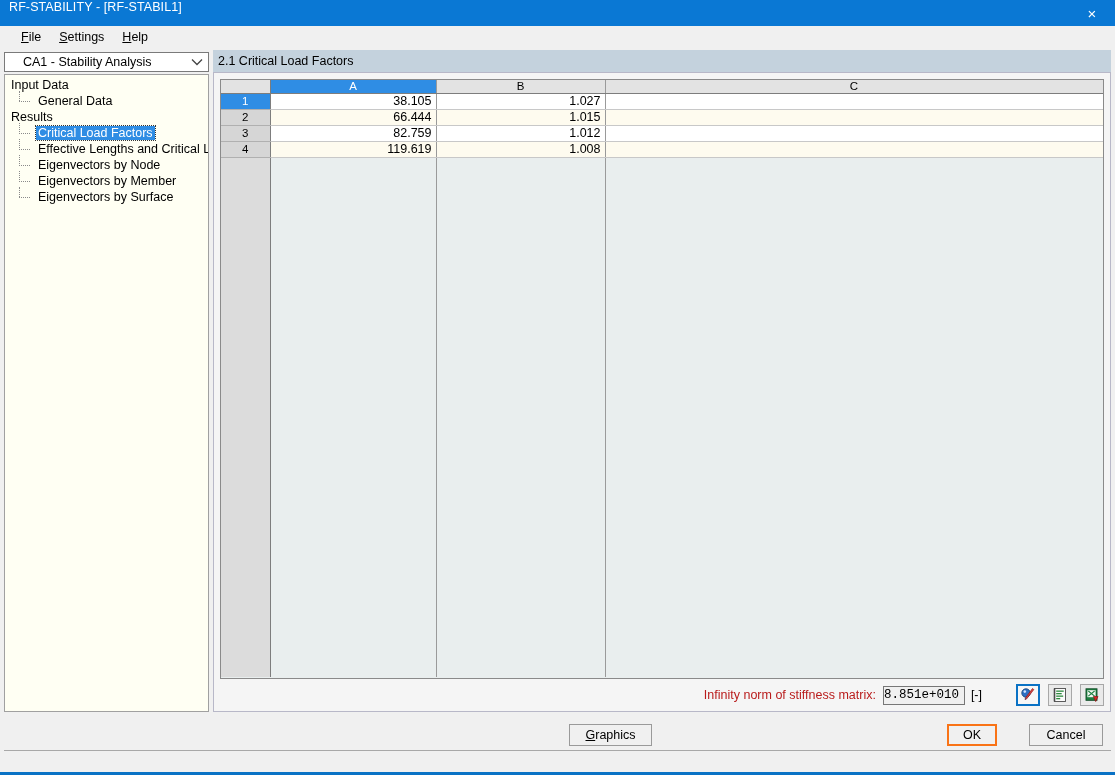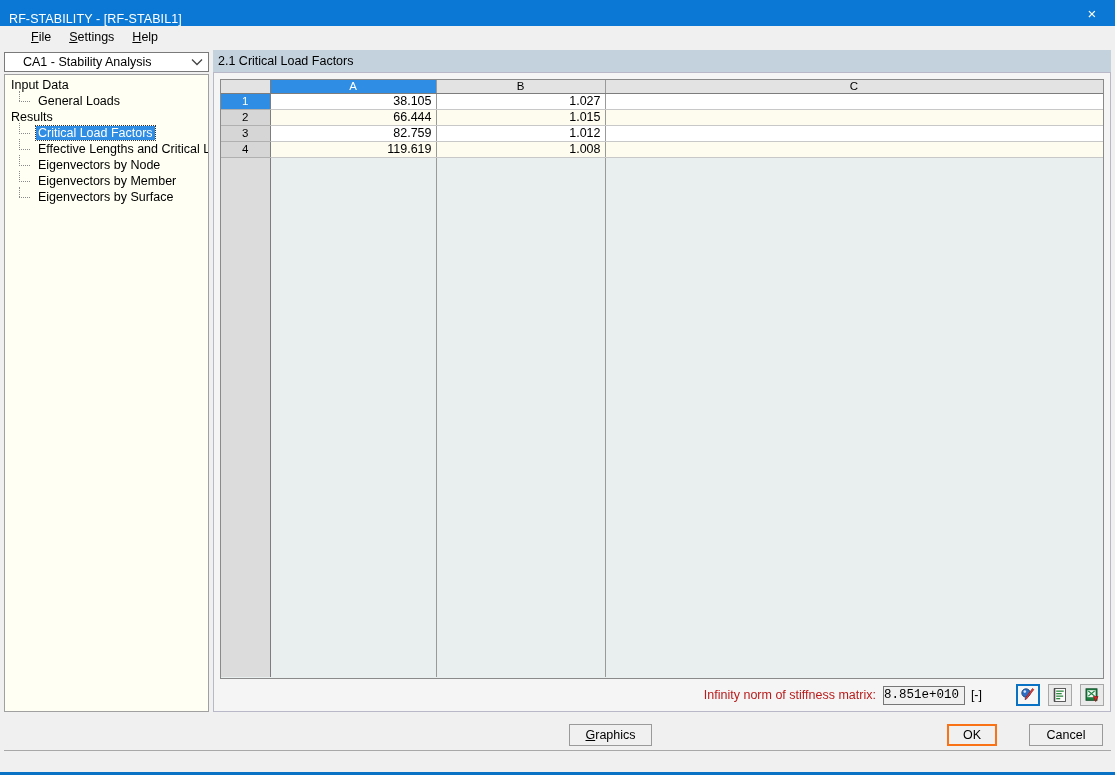--- a/index.html
+++ b/index.html
@@ -16,21 +16,21 @@
     width: 1115px; height: 775px;
     background: #f0f0f0;
     border-bottom: 3px solid #0a72c5;
   }
 
   
   .titlebar {
     position: absolute; left: 0; top: 0;
     width: 1115px; height: 26px;
     background: #0a78d4;
-    display: flex; align-items: flex-end;
+    display: flex; align-items: flex-start;
   }
   .titlebar-text {
     color: #ffffff;
     font-size: 12.5px;
     padding-left: 9px;
     letter-spacing: 0.1px;
     white-space: nowrap;
   }
   .titlebar-spacer { flex: 1; }
   .close-btn {
@@ -38,21 +38,21 @@
     display: flex; align-items: center; justify-content: center;
     color: #fff; font-size: 15px; line-height: 1;
   }
 
   
   .menubar {
     position: absolute; left: 0; top: 26px;
     width: 1020px; height: 22px;
     background: #f0f0f0;
     display: flex; align-items: center;
-    padding-left: 22px;
+    padding-left: 12px;
   }
   .menu-item {
     padding: 2px 9px;
     font-size: 12.5px;
     color: #000;
     white-space: nowrap;
   }
   .menu-item u { text-decoration: underline; }
 
   
@@ -339,21 +339,21 @@
         </svg>
     </span>
   </div>
 
   <div class="tree">
     <div class="tree-row level0">
       <span class="tree-label">Input Data</span>
     </div>
     <div class="tree-row level1">
       <span class="tree-stem last"></span>
-      <span class="tree-label">General Loads</span>
+      <span class="tree-label">General Data</span>
     </div>
     <div class="tree-row level0">
       <span class="tree-label">Results</span>
     </div>
     <div class="tree-row level1 selected">
       <span class="tree-stem"></span>
       <span class="tree-label">Critical Load Factors</span>
     </div>
     <div class="tree-row level1">
       <span class="tree-stem"></span>

